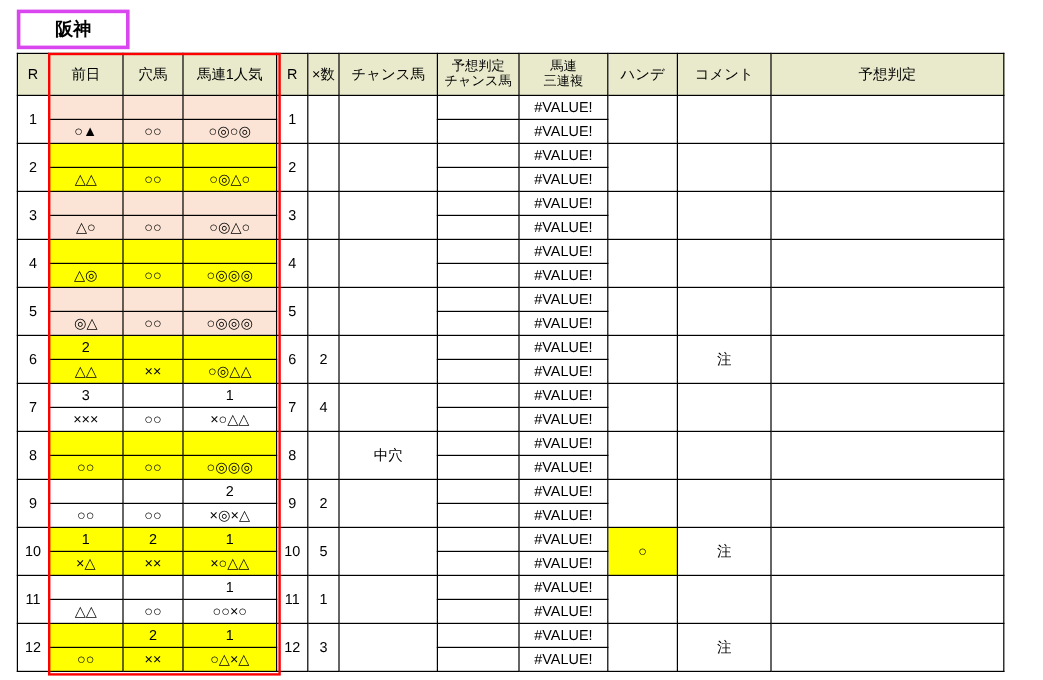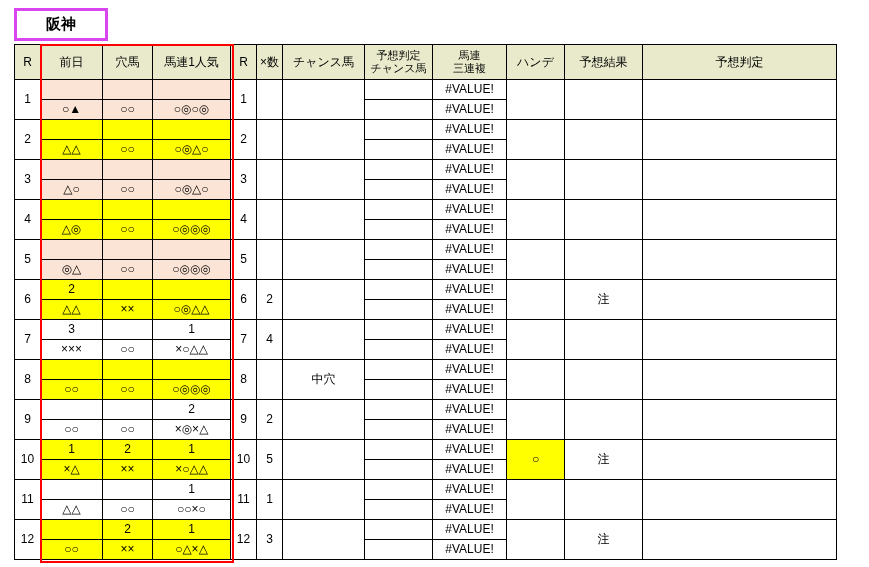--- a/index.html
+++ b/index.html
@@ -130,21 +130,21 @@
         <th class="hdr">チャンス馬</th>
         <th class="hdr two-line">
           <div>予想判定</div>
           <div>チャンス馬</div>
         </th>
         <th class="hdr two-line">
           <div>馬連</div>
           <div>三連複</div>
         </th>
         <th class="hdr">ハンデ</th>
-        <th class="hdr">予想結果</th>
+        <th class="hdr">コメント</th>
         <th class="hdr">予想判定</th>
       </tr>
     </thead>
     <tbody id="tbody">
         <tr>
           <td class="rowcell rnum" rowspan="2">1</td>
           <td class="rowcell num pink"></td>
           <td class="rowcell num pink"></td>
           <td class="rowcell num pink"></td>
           <td class="rowcell rnum" rowspan="2">1</td>

